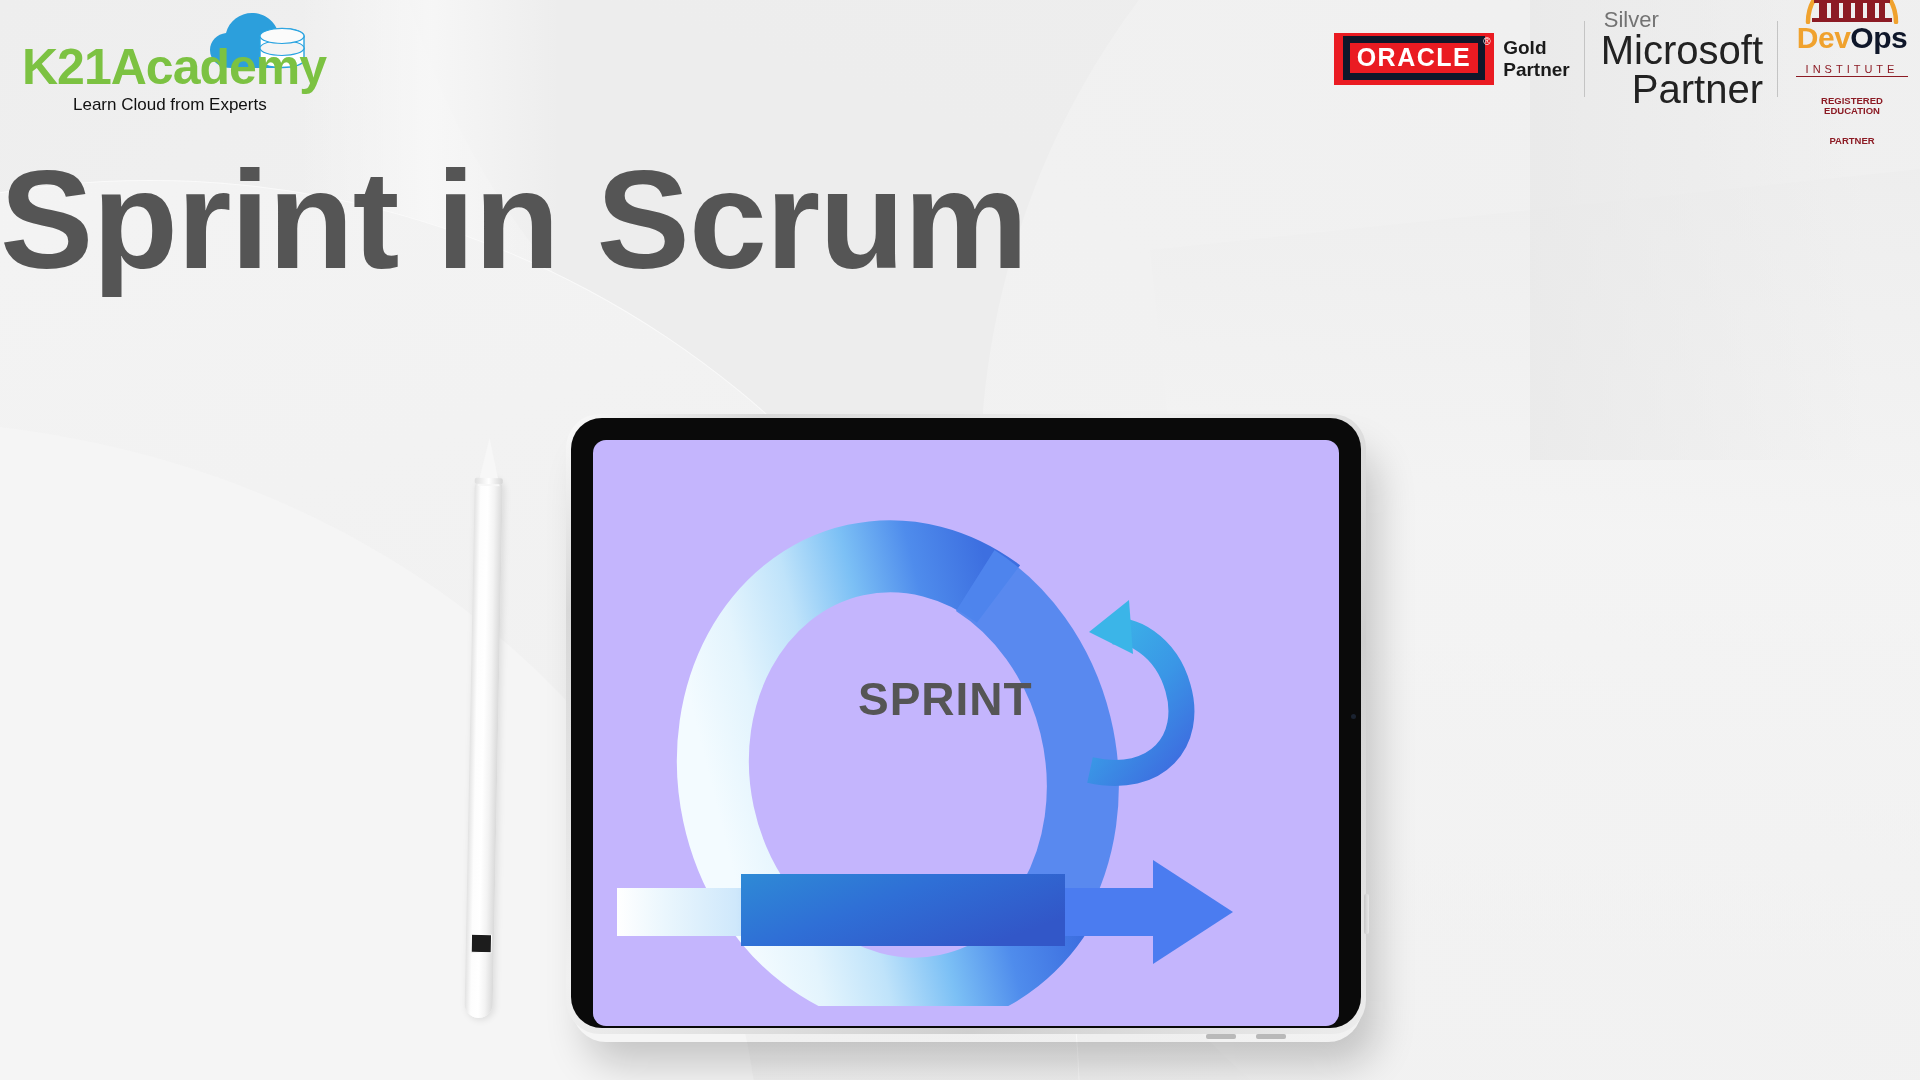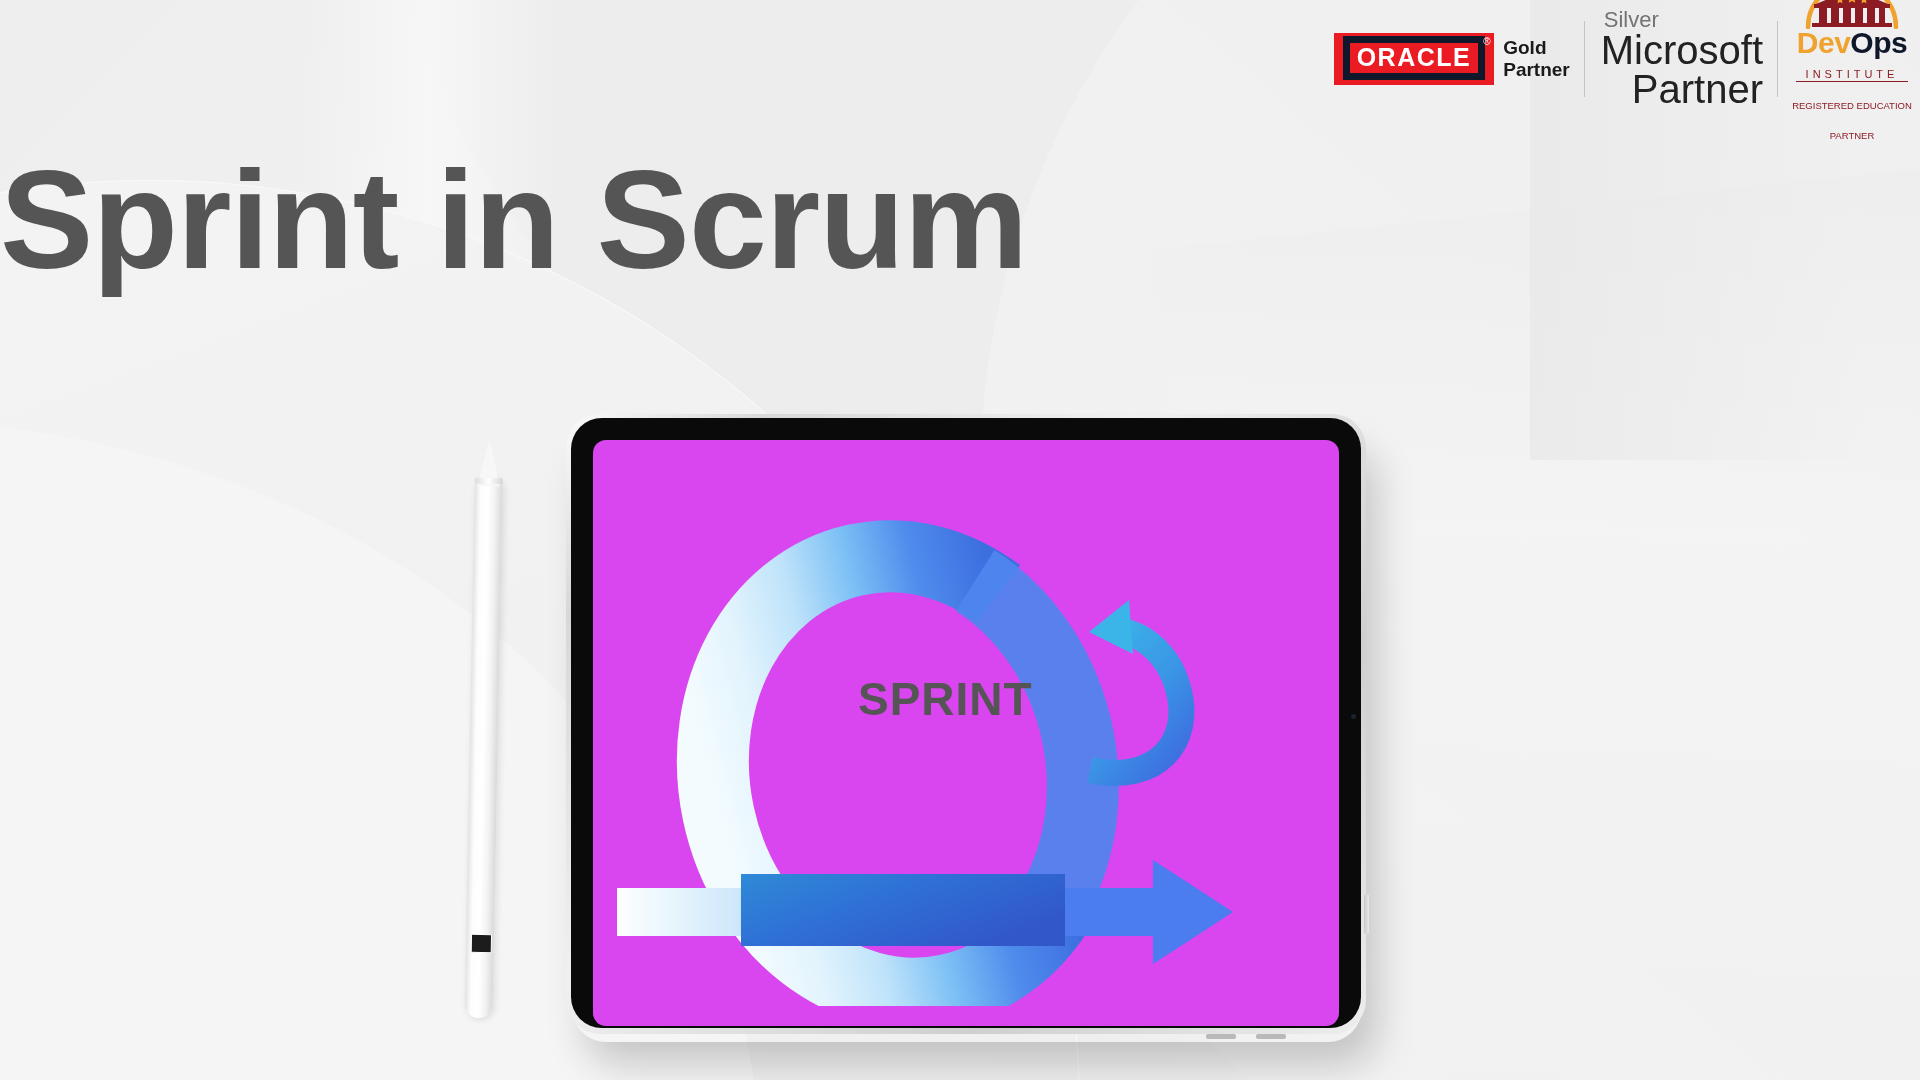--- a/index.html
+++ b/index.html
@@ -209,21 +209,21 @@
   .devops-inst {
     font-size: 11px;
     letter-spacing: 4px;
     color: #8c1b24;
     border-bottom: 1.5px solid #8c1b24;
     padding-bottom: 1px;
     margin: 12px 4px;
   }
   .devops-reg {
     font-size: 9.5px;
-    font-weight: normal;
+    font-weight: bold;
     color: #8c1b24;
     line-height: 1.12;
     margin-top: 19px;
   }
 
   
   #page-title {
     position: absolute;
     left: 0;
     top: 150px;
@@ -305,21 +305,21 @@
     left: 5px; top: 4px;
     width: 790px; height: 610px;
     border-radius: 31px;
     background: #0a0a0a;
   }
   .tablet-screen {
     position: absolute;
     left: 27px; top: 26px;
     width: 746px; height: 586px;
     border-radius: 13px;
-    background: #d946ef;
+    background: #c4b5fd;
     overflow: hidden;
   }
   .tablet-camera {
     position: absolute;
     right: 10px; top: 300px;
     width: 5px; height: 5px;
     border-radius: 50%;
     background: #1a2230;
   }
   .tablet-button {
@@ -358,20 +358,34 @@
 
   <div class="bg-base"></div>
   <div class="bg-sweep-top"></div>
   <div class="bg-sweep-right"></div>
   <div class="bg-diag-right"></div>
   <div class="bg-band-right"></div>
   <div class="bg-band-vert"></div>
   <div class="bg-sweep-bl"></div>
   <div class="bg-sweep-bl2"></div>
 
+  <div id="brand-logo">
+    <svg class="cloud-icon" viewBox="0 0 100 62">
+      <path d="M26 56 C12 56 4 48 4 38 C4 29 11 22 20 21 C23 9 34 1 46 1 C60 1 71 11 73 24 C84 25 92 33 92 43 C92 51 85 56 76 56 Z" fill="#2c9fdc"></path>
+      <g>
+        <ellipse cx="76" cy="24" rx="22" ry="7.5" fill="#ffffff" stroke="#29a3e0" stroke-width="1.4"></ellipse>
+        <path d="M54 24 v12 a22 7.5 0 0 0 44 0 v-12" fill="#ffffff" stroke="#29a3e0" stroke-width="1.4"></path>
+        <path d="M54 36 v12 a22 7.5 0 0 0 44 0 v-12" fill="#ffffff" stroke="#29a3e0" stroke-width="1.4"></path>
+        <ellipse cx="76" cy="36" rx="22" ry="7.5" fill="#f4f4f4" stroke="#29a3e0" stroke-width="1.2"></ellipse>
+        <ellipse cx="76" cy="24" rx="22" ry="7.5" fill="#fbfbfb" stroke="#29a3e0" stroke-width="1.2"></ellipse>
+      </g>
+    </svg>
+    <div class="k21-word">K21Academy</div>
+    <div class="k21-tagline">Learn Cloud from Experts</div>
+  </div>
 
   <div id="partner-bar">
 
     <div class="oracle-group">
       <div class="oracle-badge">
         <span class="oracle-inner">ORACLE</span>
         <span class="oracle-reg">®</span>
       </div>
       <div class="gold-partner">
         <div>Gold</div>

